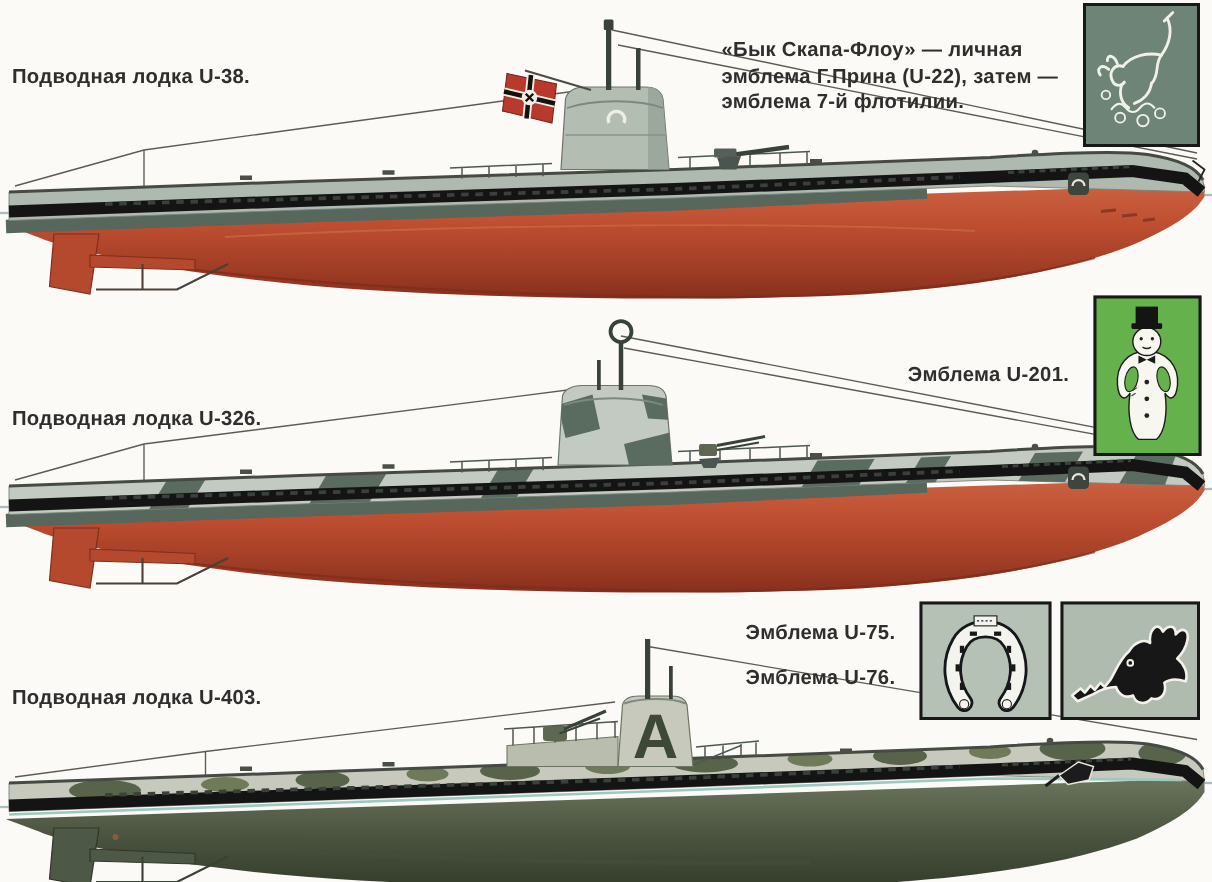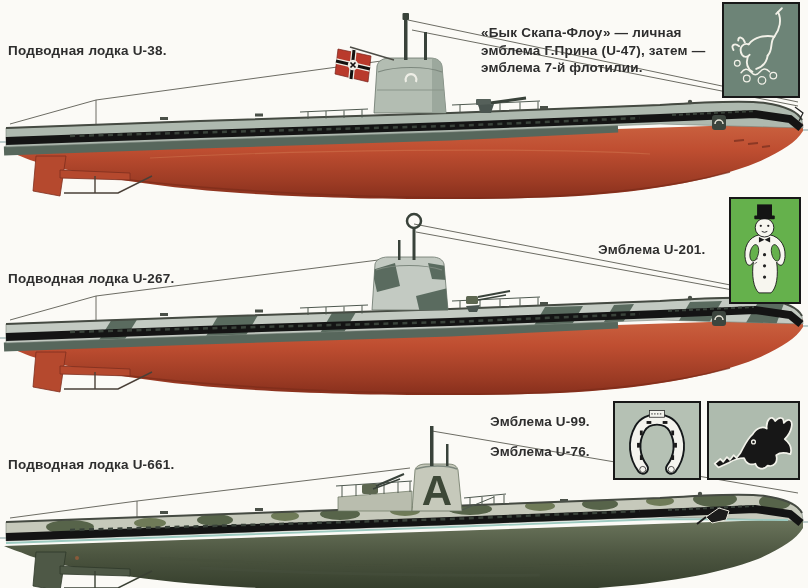--- a/index.html
+++ b/index.html
@@ -6,21 +6,21 @@
   body{
     width:808px;height:588px;position:relative;overflow:hidden;
     font-family:"Liberation Sans",sans-serif;
     background:#fbfaf6;
   }
   .cap{
     position:absolute;
     font-weight:700;font-size:13.5px;line-height:1.3;
     color:var(--text,#2e2e2e);letter-spacing:.2px;
   }
-  .cap.r{text-align:left;}
+  .cap.r{text-align:center;}
   svg.sub{position:absolute;left:0;width:808px;display:block;}
   .ebox{
     position:absolute;box-sizing:border-box;
     border:2px solid var(--emblem-border,#181818);
     display:flex;align-items:center;justify-content:center;
   }
   .ebox svg{display:block;width:100%;height:100%;}
   .bull-bg{background:var(--emblem-bull-bg,#6d8477);}
   .green-bg{background:var(--emblem-green-bg,#65b14c);}
   .pale1-bg{background:var(--emblem-pale-bg-1,#b5c1b4);}
@@ -230,25 +230,25 @@
     <path d="M416,71 C428,67 448,67 457,71" stroke="#7d887e" stroke-width="1.4" fill="none"></path>
     <text x="437" y="107" font-size="42" font-weight="700" fill="#3d4837" text-anchor="middle" font-family="Liberation Sans, sans-serif">A</text>
   </g>
   <path class="rail" d="M464,100 L506,96 M470,100 L470,108.5 M482,99 L482,107.8 M494,98 L494,107 M504,97 L504,106.4"></path>
   <path class="rail" d="M462,112 L494,99"></path>
   <rect class="metal" x="430" y="28" width="3.5" height="40"></rect>
   <rect class="metal" x="446" y="46" width="2.5" height="22"></rect>
 </svg>
 
 <div class="cap" style="left:8px;top:42px;width:230px">Подводная лодка U-38.</div>
-<div class="cap" style="left:481px;top:24px;width:242px">«Бык Скапа-Флоу» — личная эмблема Г.Прина (U-47), затем — эмблема 7-й флотилии.</div>
-<div class="cap" style="left:8px;top:270px;width:230px">Подводная лодка U-267.</div>
+<div class="cap" style="left:481px;top:24px;width:242px">«Бык Скапа-Флоу» — личная эмблема Г.Прина (U-22), затем — эмблема 7-й флотилии.</div>
+<div class="cap" style="left:8px;top:270px;width:230px">Подводная лодка U-326.</div>
 <div class="cap r" style="left:598px;top:241px;width:122px">Эмблема U-201.</div>
-<div class="cap" style="left:8px;top:456px;width:230px">Подводная лодка U-661.</div>
-<div class="cap r" style="left:490px;top:413px;width:114px">Эмблема U-99.</div>
+<div class="cap" style="left:8px;top:456px;width:230px">Подводная лодка U-403.</div>
+<div class="cap r" style="left:490px;top:413px;width:114px">Эмблема U-75.</div>
 <div class="cap r" style="left:490px;top:443px;width:114px">Эмблема U-76.</div>
 
 <div class="ebox bull-bg" style="left:722px;top:2px;width:78px;height:96px">
   <svg viewBox="0 0 78 96">
     <g stroke="var(--emblem-white)" fill="none" stroke-width="2" stroke-linecap="round">
       <path d="M57,8 C61,16 59,26 53,34"></path>
       <path d="M55,10 L61,4"></path>
       <path d="M53,34 C48,40 52,48 46,54"></path>
       <path d="M26,42 C32,34 44,32 53,34"></path>
       <path d="M26,42 C20,40 15,46 19,53 C21,56 25,56 27,53"></path>

